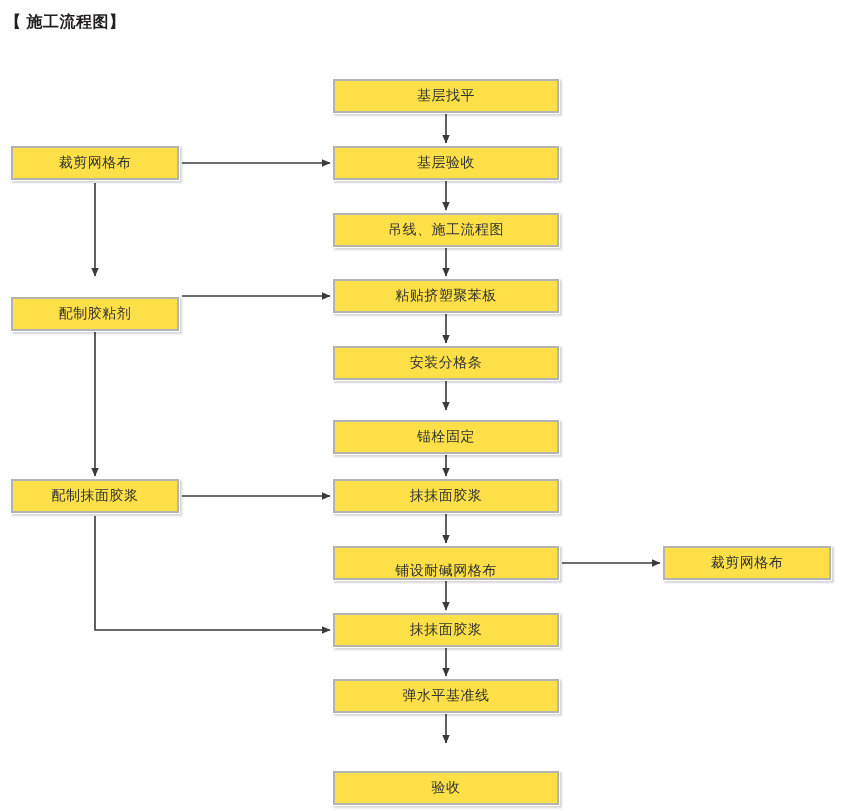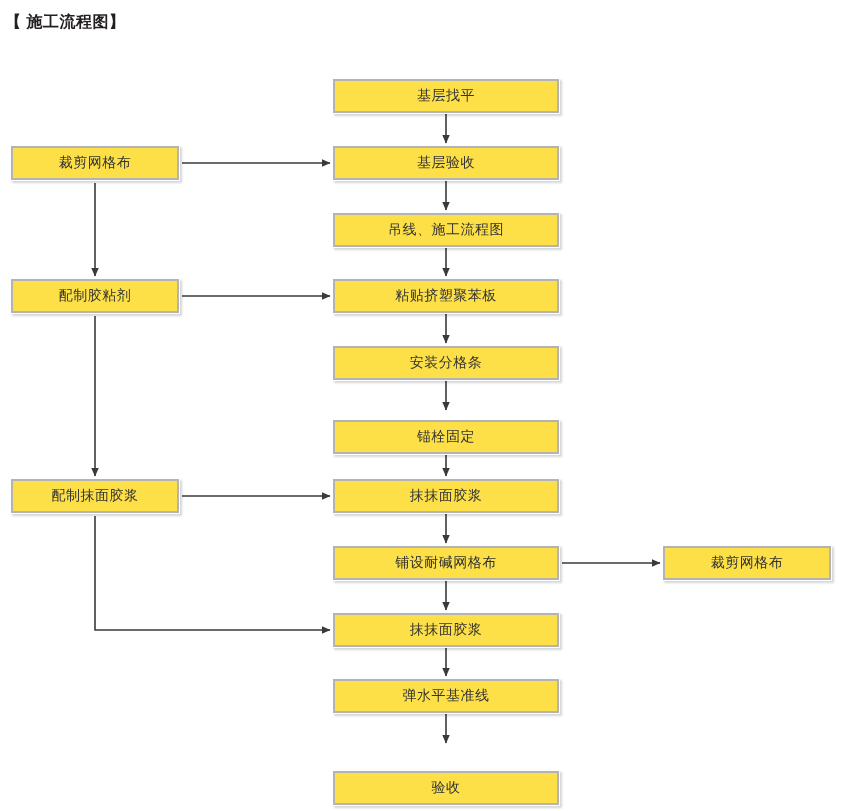--- a/index.html
+++ b/index.html
@@ -102,36 +102,36 @@
     </div>
     <div class="node-box" style="left: 332px; top: 345px; width: 228px; height: 36px;">
       <span class="node-label">安装分格条</span>
     </div>
     <div class="node-box" style="left: 332px; top: 419px; width: 228px; height: 36px; text-align: center;">
       <span class="node-label">锚栓固定</span>
     </div>
     <div class="node-box" style="left: 332px; top: 478px; width: 228px; height: 36px;">
       <span class="node-label">抹抹面胶浆</span>
     </div>
-    <div class="node-box" style="left: 332px; top: 545px; width: 228px; height: 36px;">
+    <div class="node-box" style="left: 332px; top: 545px; width: 228px; height: 36px; align-items: flex-end;">
       <span class="node-label">铺设耐碱网格布</span>
     </div>
     <div class="node-box" style="left: 332px; top: 612px; width: 228px; height: 36px;">
       <span class="node-label">抹抹面胶浆</span>
     </div>
     <div class="node-box" style="left: 332px; top: 678px; width: 228px; height: 36px;">
       <span class="node-label">弹水平基准线</span>
     </div>
     <div class="node-box" style="left: 332px; top: 770px; width: 228px; height: 36px;">
       <span class="node-label">验收</span>
     </div>
     <div class="node-box" style="left: 10px; top: 145px; width: 170px; height: 36px;">
       <span class="node-label">裁剪网格布</span>
     </div>
-    <div class="node-box" style="left: 10px; top: 278px; width: 170px; height: 36px;">
+    <div class="node-box" style="left: 10px; top: 296px; width: 170px; height: 36px;">
       <span class="node-label">配制胶粘剂</span>
     </div>
     <div class="node-box" style="left: 10px; top: 478px; width: 170px; height: 36px; align-items: center;">
       <span class="node-label">配制抹面胶浆</span>
     </div>
     <div class="node-box" style="left: 662px; top: 545px; width: 170px; height: 36px;">
       <span class="node-label">裁剪网格布</span>
     </div>
   </div>
 

